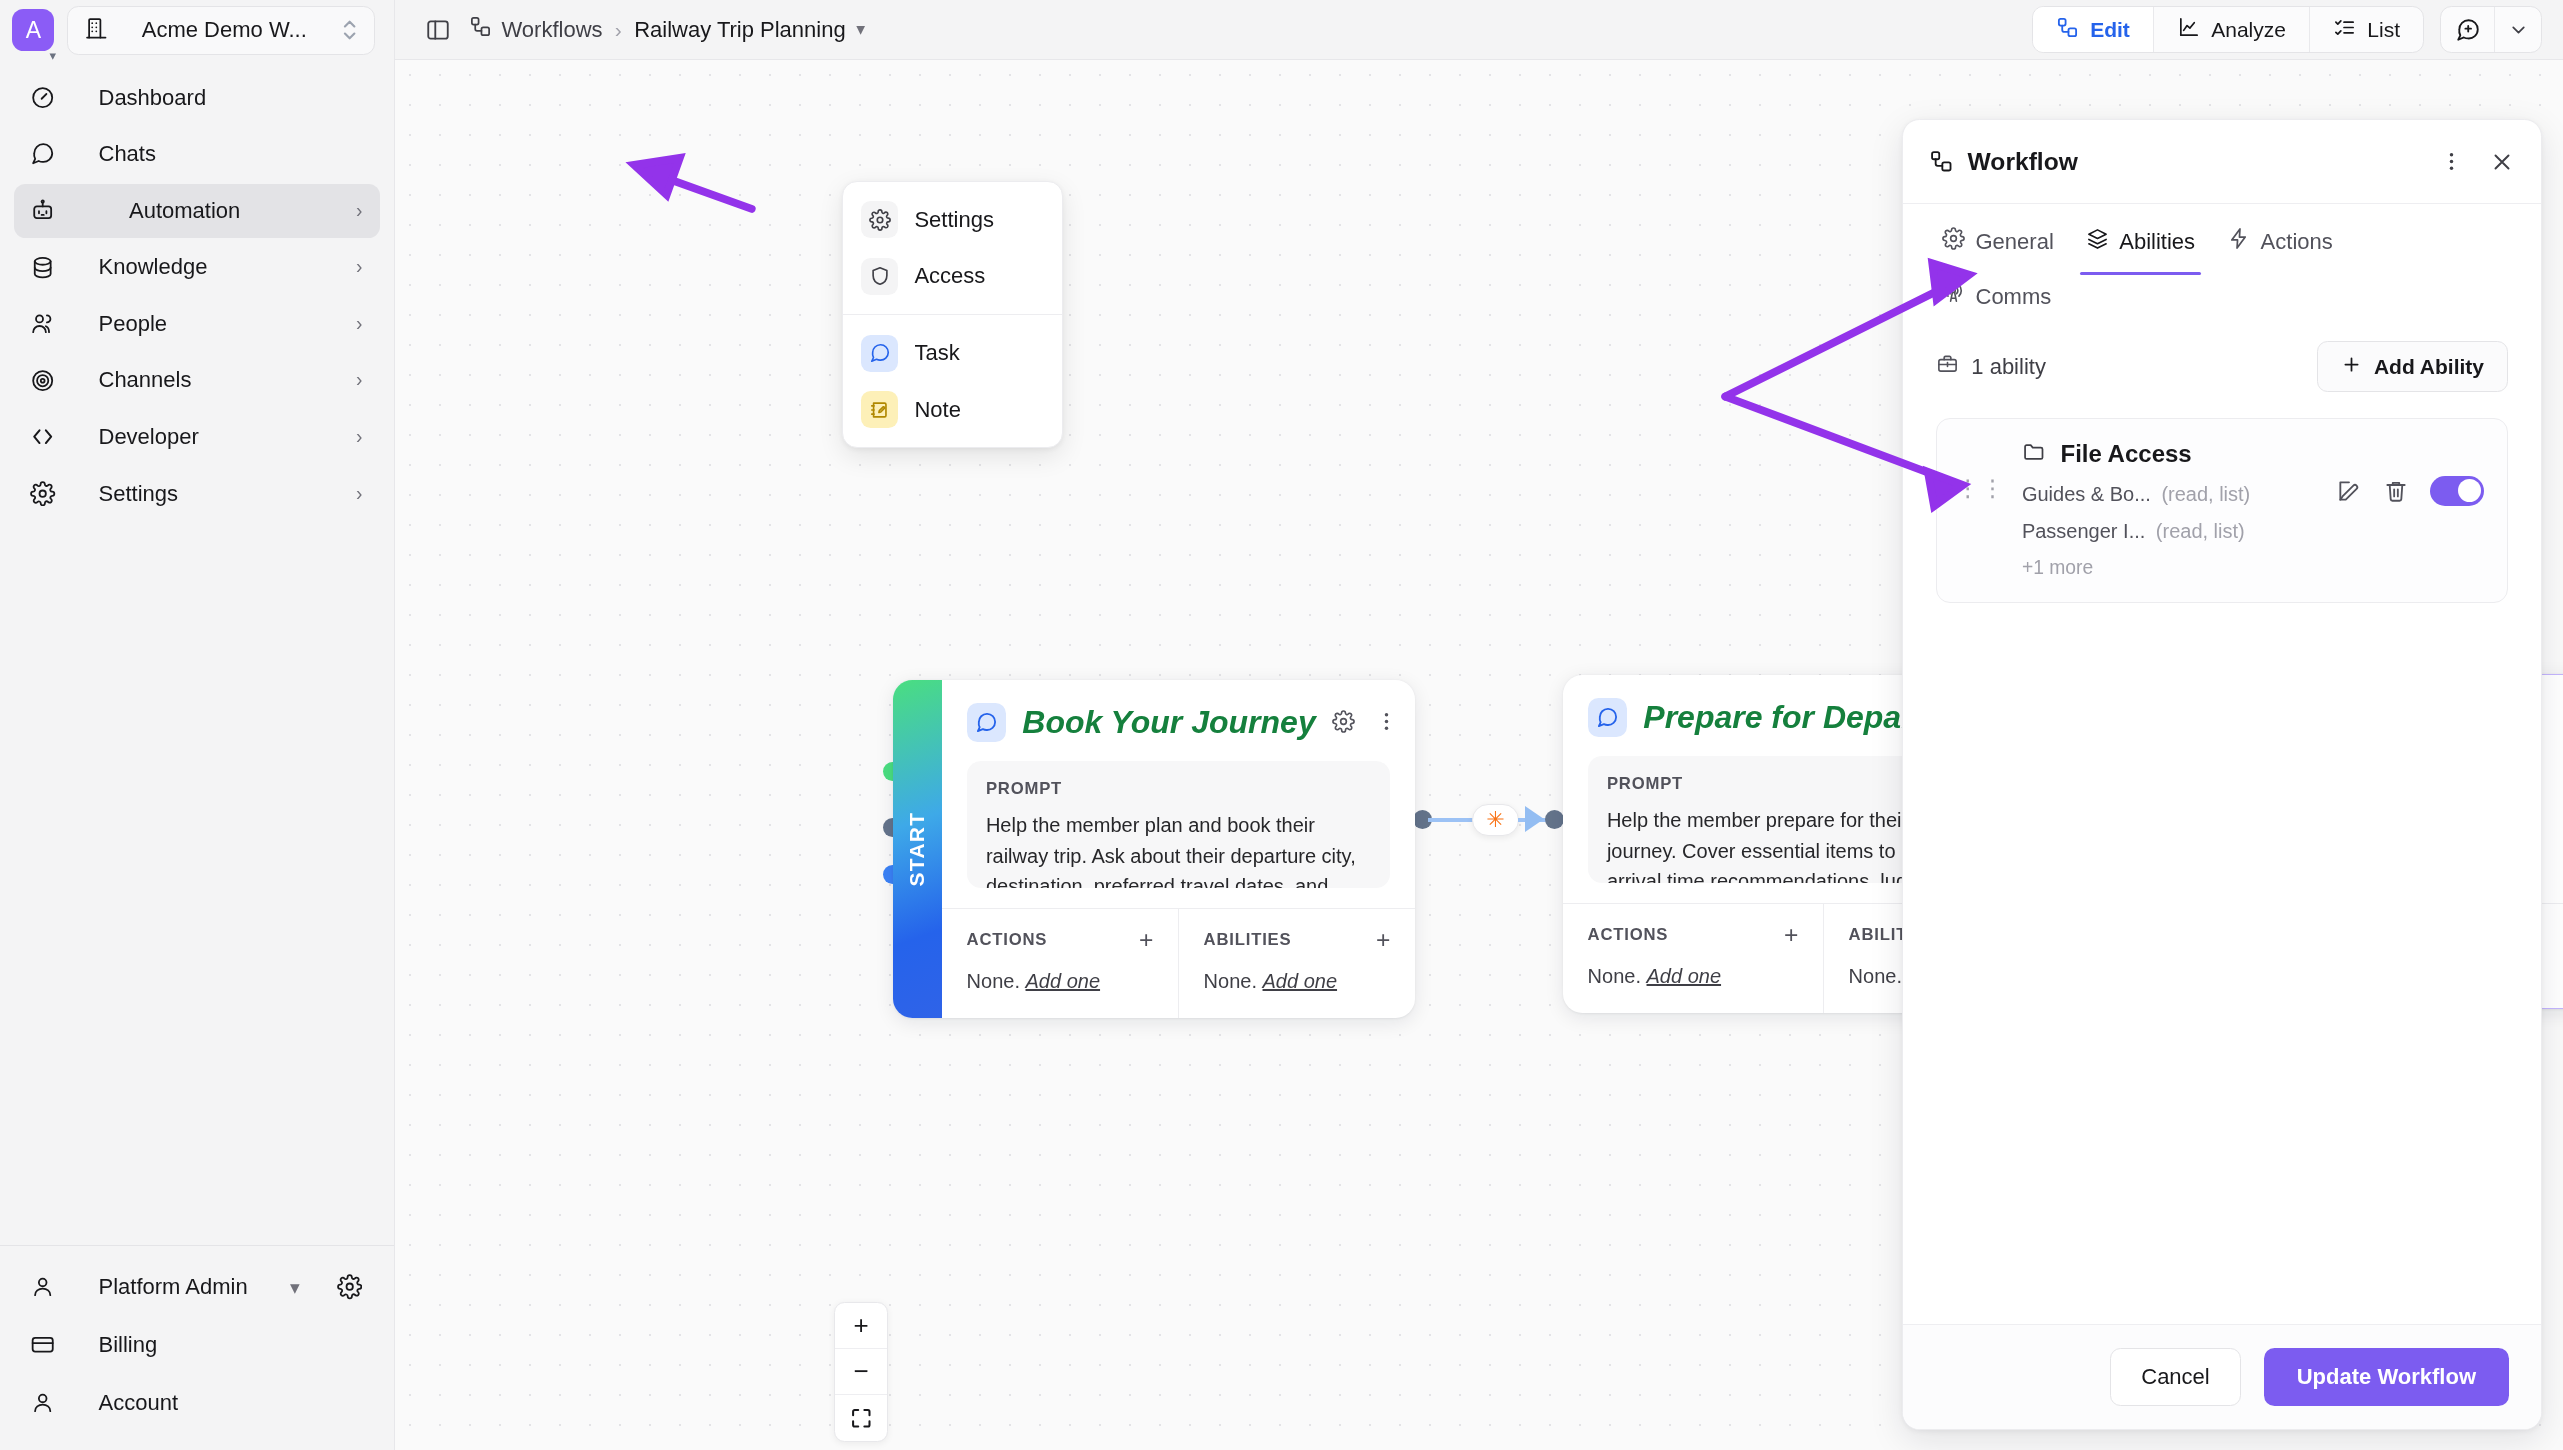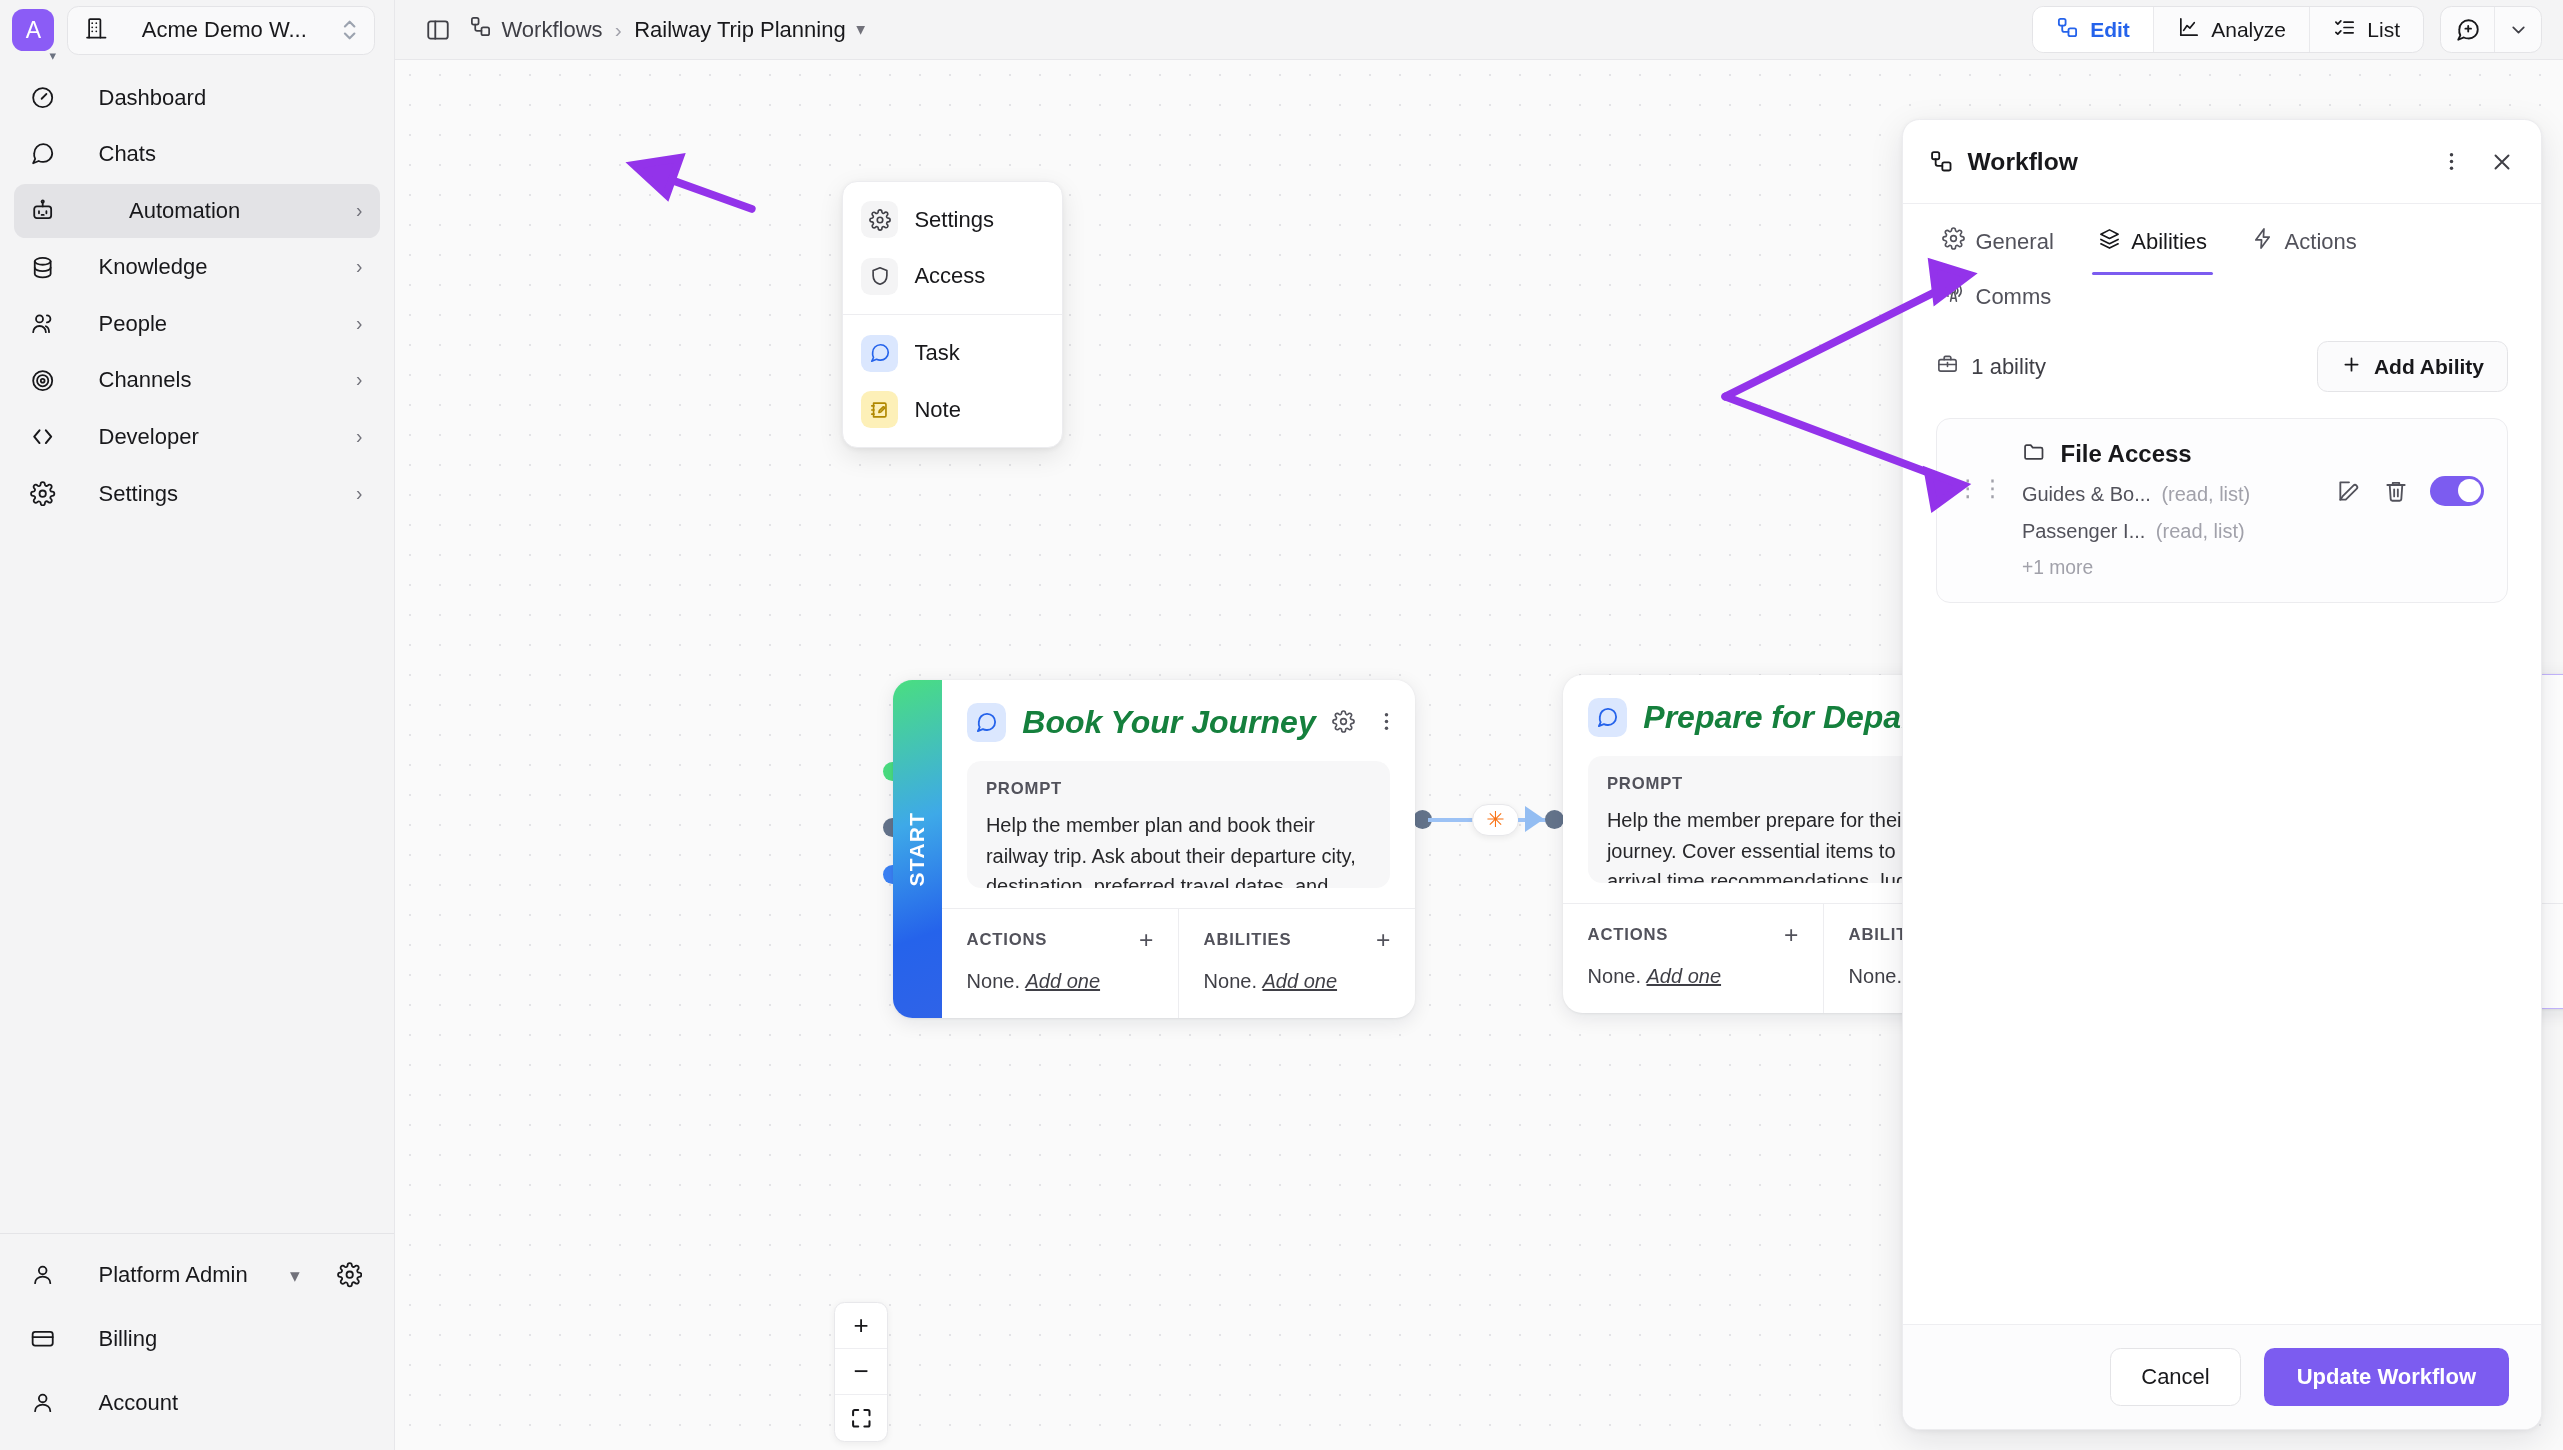--- a/index.html
+++ b/index.html
@@ -54,21 +54,21 @@
     padding: 0 17.5px 0 16px; border-radius: 11.4px;
     color: #18181b; font-size: 22px; cursor: pointer;
   }
   .nav-item.active { background: #e3e3e6; font-weight: 500; gap: 48px; }
   .nav-item .nav-label { flex: 1; margin-left: 25px; }
   .nav-item .nav-chev { color: #71717a; font-size: 19.3px; }
   .nav-icon { width: 26px; height: 26px; display: flex; align-items: center; justify-content: center; color: #18181b; }
   .nav-icon svg { width: 25.4px; height: 25.4px; display: block; }
 
   .sb-spacer { flex: 1; }
-  .sb-bottom { padding: 0 14px 21px 14px; display: flex; flex-direction: column; gap: 10px; border-top: 0.9px solid #e4e4e7; padding-top: 14px; }
+  .sb-bottom { padding: 0 14px 21px 14px; display: flex; flex-direction: column; gap: 4px; border-top: 0.9px solid #e4e4e7; padding-top: 14px; }
 
   
   .main { flex: 1; position: relative; height: 1451px; background: #fff; }
   .topbar {
     height: 60px; background: #f4f4f5;
     border-bottom: 0.9px solid #e7e7ea;
     display: flex; align-items: center;
     padding: 0 21px 0 24.6px; gap: 0;
   }
   .tb-icon-btn {
@@ -218,21 +218,21 @@
     background: #fff; border: 0.9px solid #ececef; border-radius: 17.5px;
     box-shadow: 0 10.5px 35px rgba(16,24,40,.10), 0 1.8px 5.3px rgba(16,24,40,.05);
     display: flex; flex-direction: column; overflow: hidden;
   }
   .panel-head {
     height: 84px; display: flex; align-items: center; gap: 14px;
     padding: 0 26px; border-bottom: 0.9px solid #eeeef1;
   }
   .panel-title { font-size: 24.6px; font-weight: 700; color: #18181b; flex: 1; }
   .panel-head-ic { color: #3f3f46; cursor: pointer; display:flex; align-items:center; }
-  .tabs { display: flex; align-items: flex-start; gap: 12px; padding: 23px 23px 0 23px; flex-wrap: wrap; }
+  .tabs { display: flex; align-items: flex-start; gap: 0; padding: 23px 23px 0 23px; flex-wrap: wrap; }
   .tab {
     display: flex; align-items: center; gap: 10.5px;
     padding: 0 16px 19.3px 16px; font-size: 22px; color: #52525b; cursor: pointer;
     position: relative;
   }
   .tab.active { color: #18181b; font-weight: 500; }
   .tab.active::after {
     content: ''; position: absolute; left: 10.5px; right: 10.5px; bottom: 0;
     height: 3.5px; border-radius: 1.8px; background: #7c5cf0;
   }

